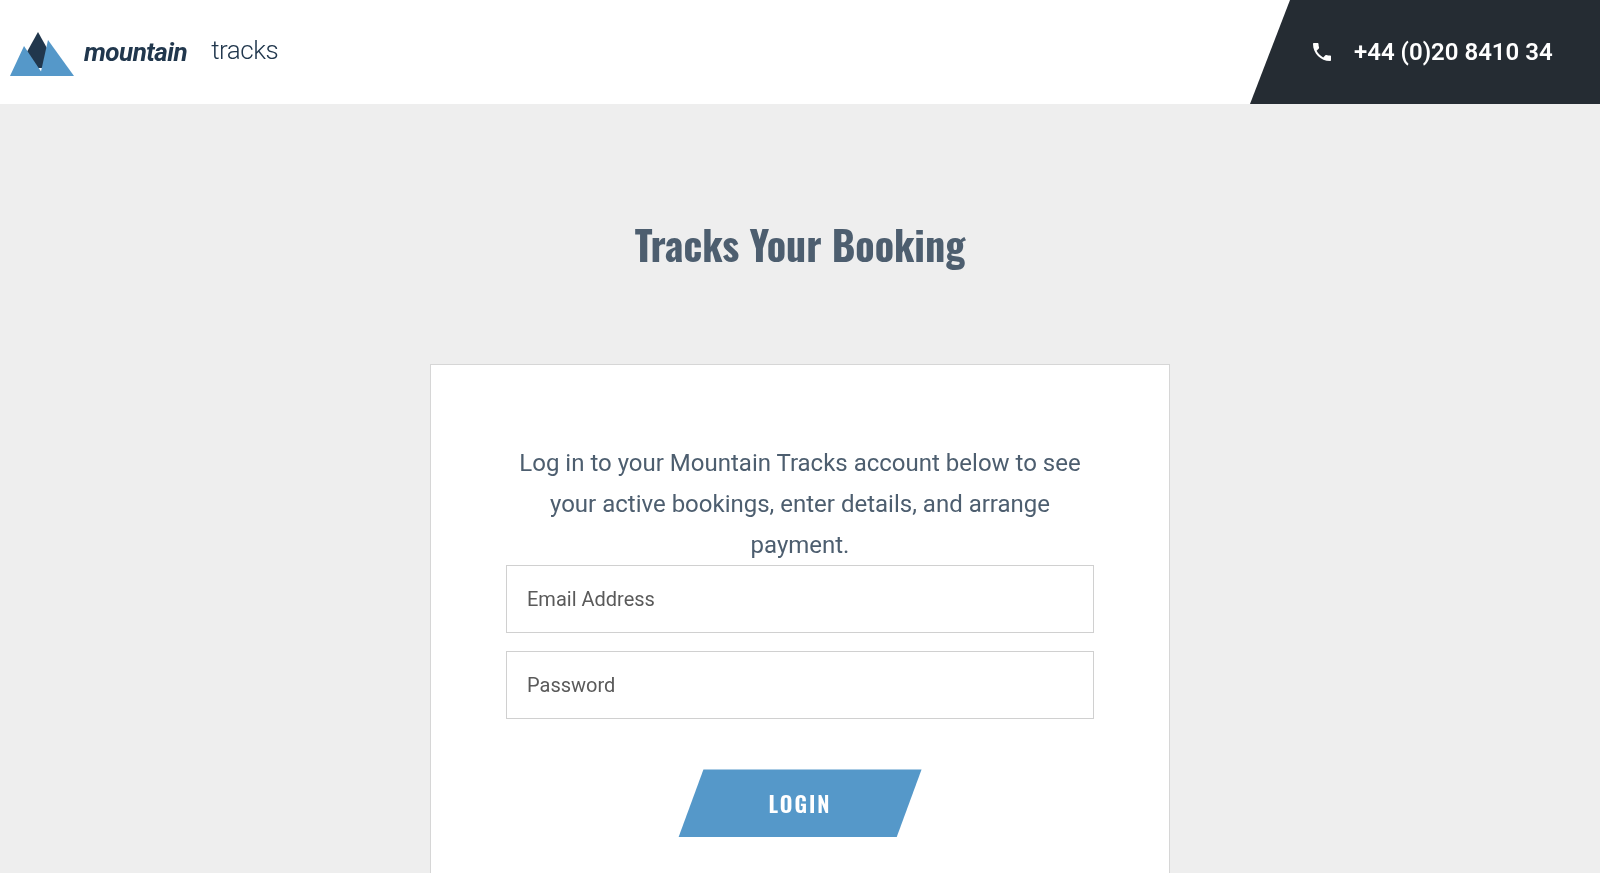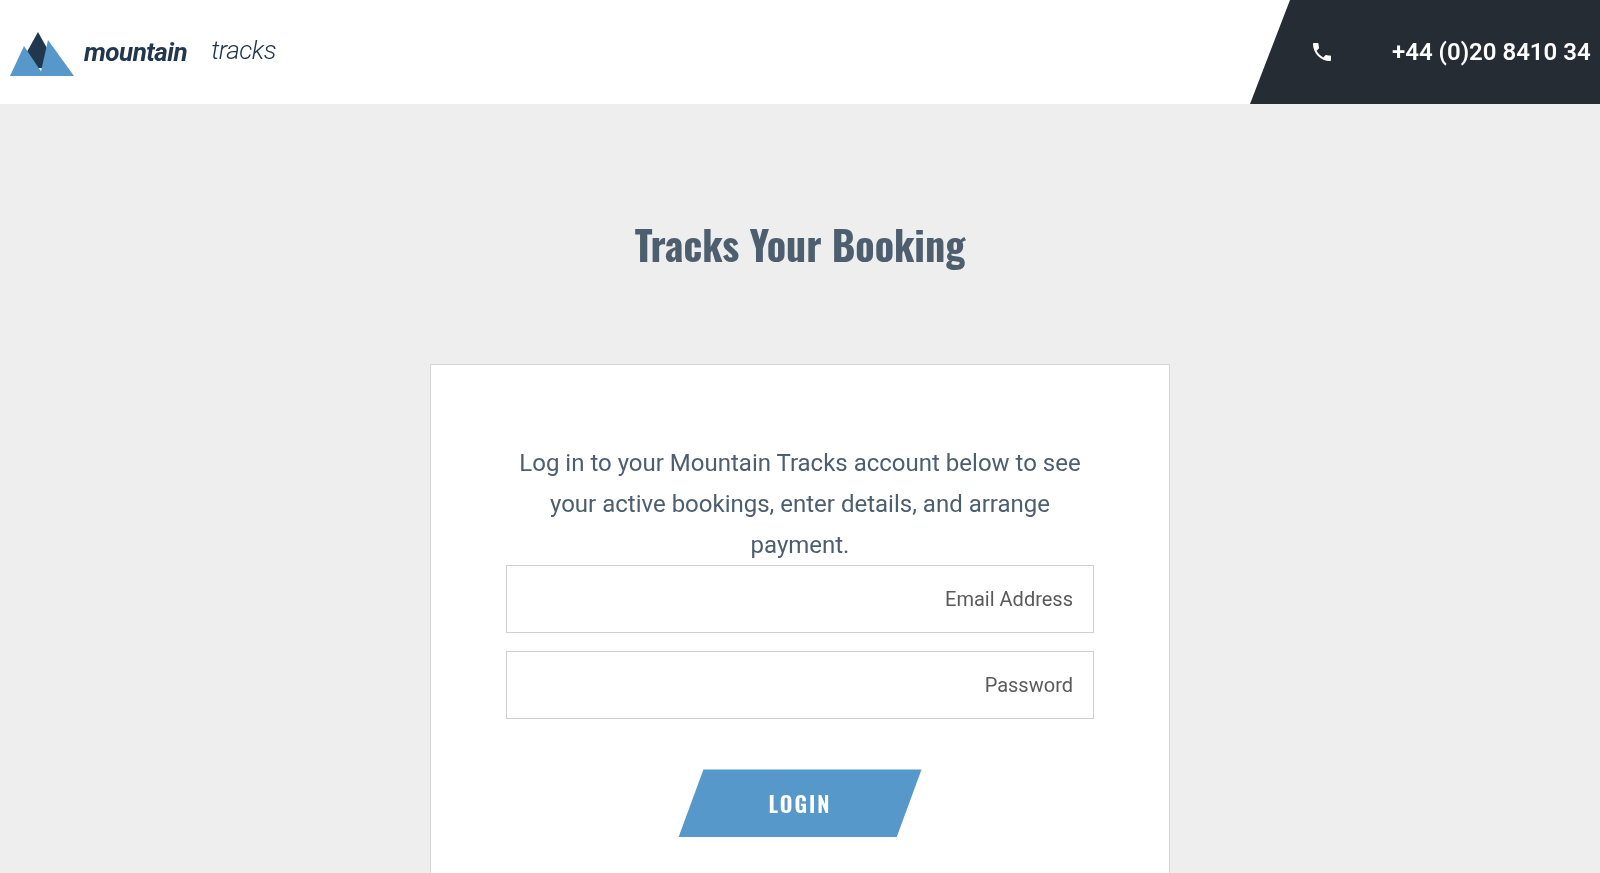--- a/index.html
+++ b/index.html
@@ -42,38 +42,36 @@
       font-size: 26px;
       font-weight: 700;
       color: #21374d;
       font-style: italic;
       letter-spacing: -0.5px;
     }
     .logo-text-bottom {
       font-size: 26px;
       font-weight: 300;
       color: #21374d;
-      font-style: italic;
       padding-left: 24px;
       letter-spacing: -0.5px;
       margin-top: -2px;
     }
     .phone-container {
       position: absolute;
       right: 0;
       top: 0;
       height: 100%;
       background: #252c33;
       display: flex;
       align-items: center;
       padding-left: 60px;
       padding-right: 0;
       clip-path: polygon(40px 0, 100% 0, 100% 100%, 0 100%);
       width: 350px;
-      gap: 38px;
     }
     .phone-icon {
       width: 24px;
       height: 24px;
       fill: #ffffff;
       margin-right: 20px;
     }
     .phone-number {
       color: #ffffff;
       font-size: 24px;
@@ -106,21 +104,21 @@
     }
     .input-field {
       width: 100%;
       height: 68px;
       border: 1px solid #d0d0d0;
       padding: 0 20px;
       font-size: 20px;
       color: #333;
       margin-bottom: 18px;
       font-family: inherit;
-      text-align: right;
+      text-align: left;
     }
     .input-field::placeholder {
       color: #5a5a5a;
     }
     .login-button {
       display: inline-block;
       background: #5598c9;
       color: #ffffff;
       font-size: 22px;
       font-weight: 600;

